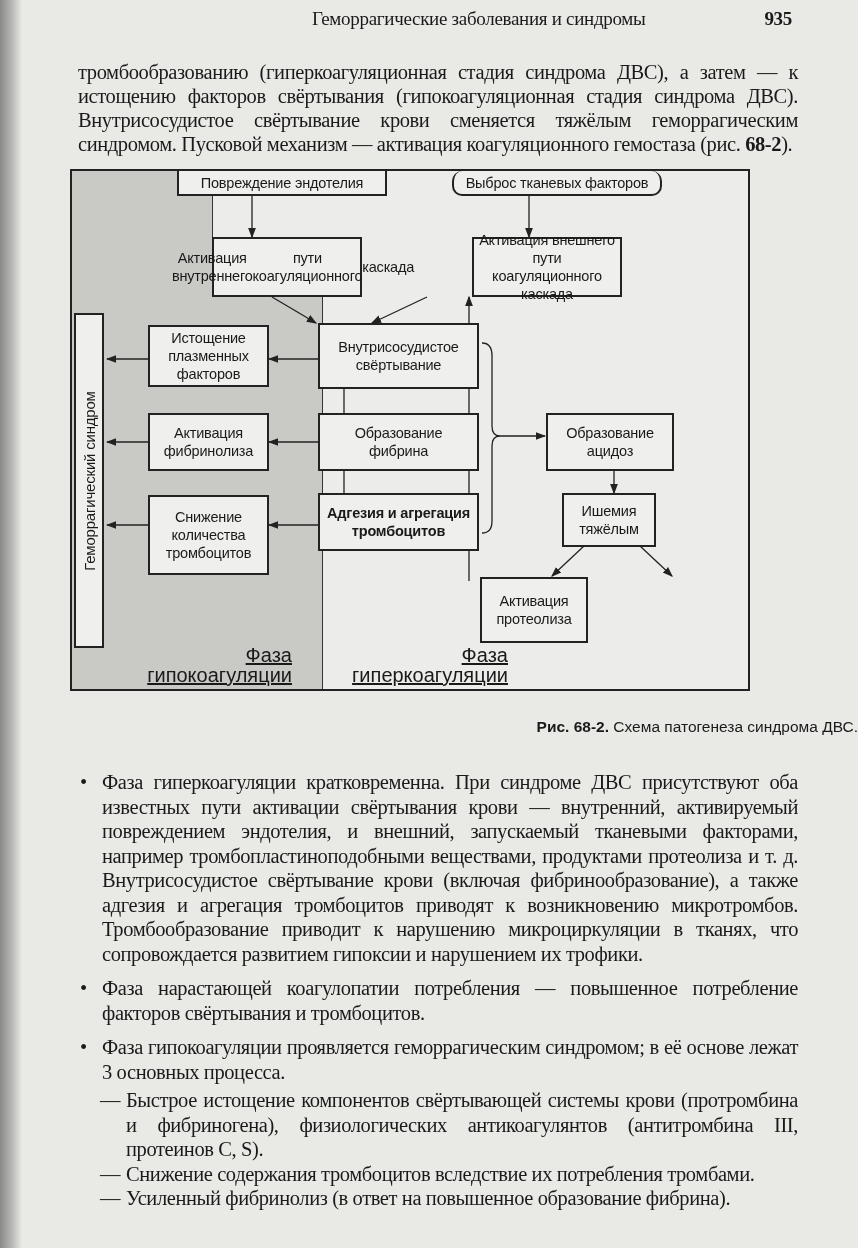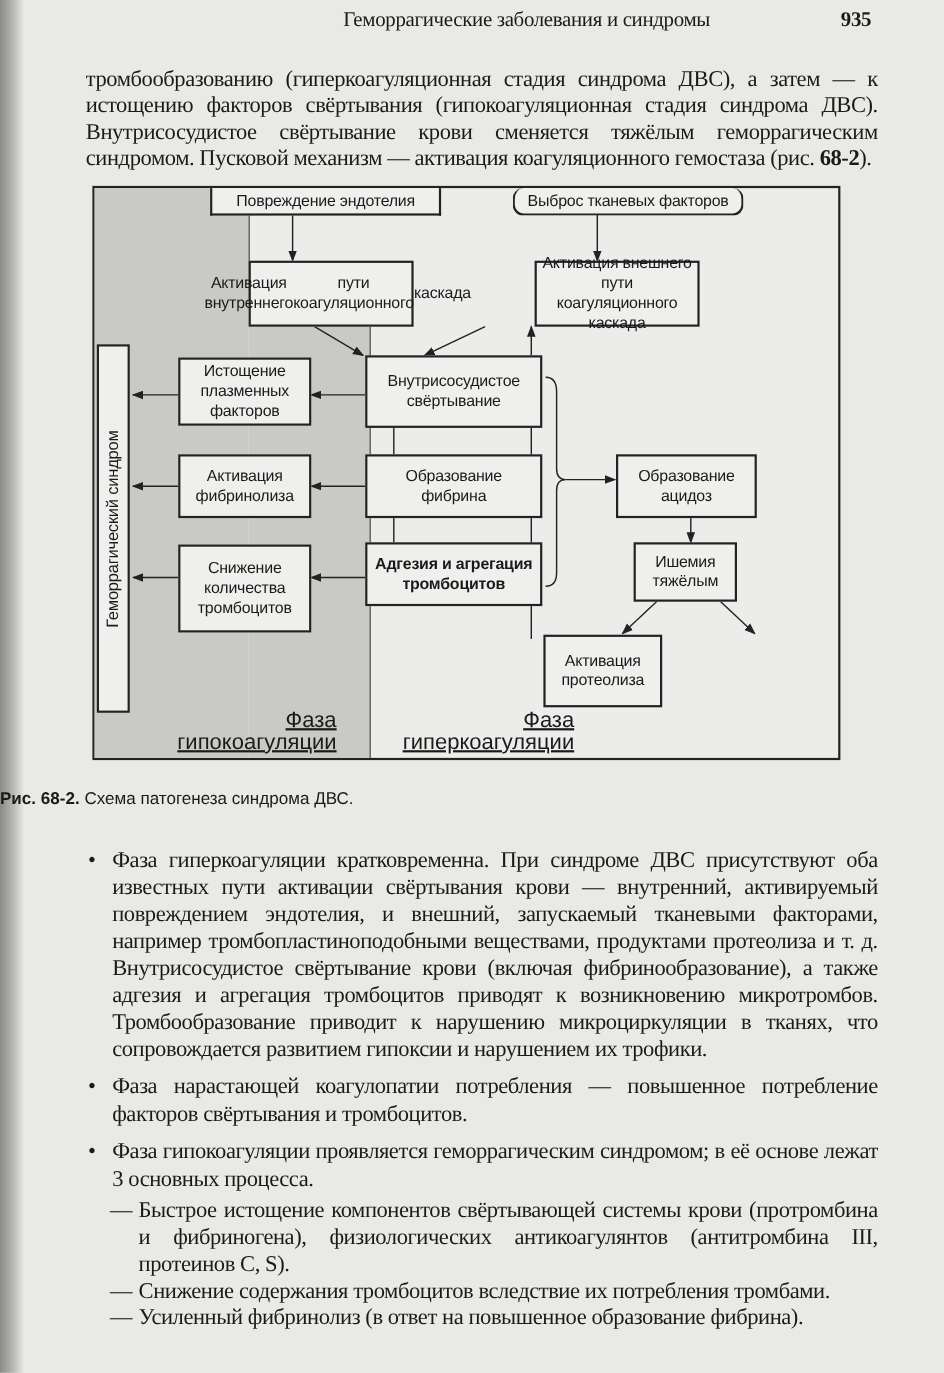--- a/index.html
+++ b/index.html
@@ -23,21 +23,21 @@
   .para {
     position: absolute; left: 78px; width: 720px;
     font-size: 20.5px; line-height: 24px; text-align: justify;
     letter-spacing: -0.4px;
   }
   .para .bold { font-weight: bold; }
 
   
   .figure {
     position: absolute; left: 70px; top: 169px; width: 680px; height: 522px;
-    border: 2px solid #222; box-sizing: border-box; background: #ececea; margin-left: 14px;
+    border: 2px solid #222; box-sizing: border-box; background: #ececea;
   }
   .gray-region { position: absolute; background: #c9c9c6; }
   .box {
     position: absolute; border: 2px solid #222; box-sizing: border-box; background: #efefed;
     font-family: "Liberation Sans", sans-serif; font-size: 14.5px; line-height: 18px;
     text-align: center; display: flex; align-items: center; justify-content: center;
     letter-spacing: -0.2px; padding: 0 4px;
   }
   .box span { display: block; }
   .vlabel {
@@ -50,21 +50,21 @@
     white-space: nowrap; font-family: "Liberation Sans", sans-serif; font-size: 15px;
     letter-spacing: -0.2px;
   }
   .phase {
     position: absolute; font-family: "Liberation Sans", sans-serif; font-size: 20px;
     line-height: 20px; text-align: right; text-decoration: underline;
   }
   svg.arrows { position: absolute; left: 0; top: 0; }
 
   .caption {
-    position: absolute; top: 718px; left: 0; width: 858px; text-align: left;
+    position: absolute; top: 718px; left: 0; width: 858px; text-align: right;
     font-family: "Liberation Sans", sans-serif; font-size: 15.5px;
   }
   .caption b { font-weight: bold; }
 
   .list { position: absolute; left: 78px; width: 720px; font-size: 20.5px; line-height: 24.5px; letter-spacing: -0.4px; }
   .item { position: relative; padding-left: 24px; text-align: justify; margin-bottom: 10px; }
   .item .bullet { position: absolute; left: 2px; top: 0; }
   .sub { position: relative; padding-left: 48px; text-align: justify; margin-bottom: 0; }
   .sub .dash { position: absolute; left: 22px; top: 0; }
 </style>

